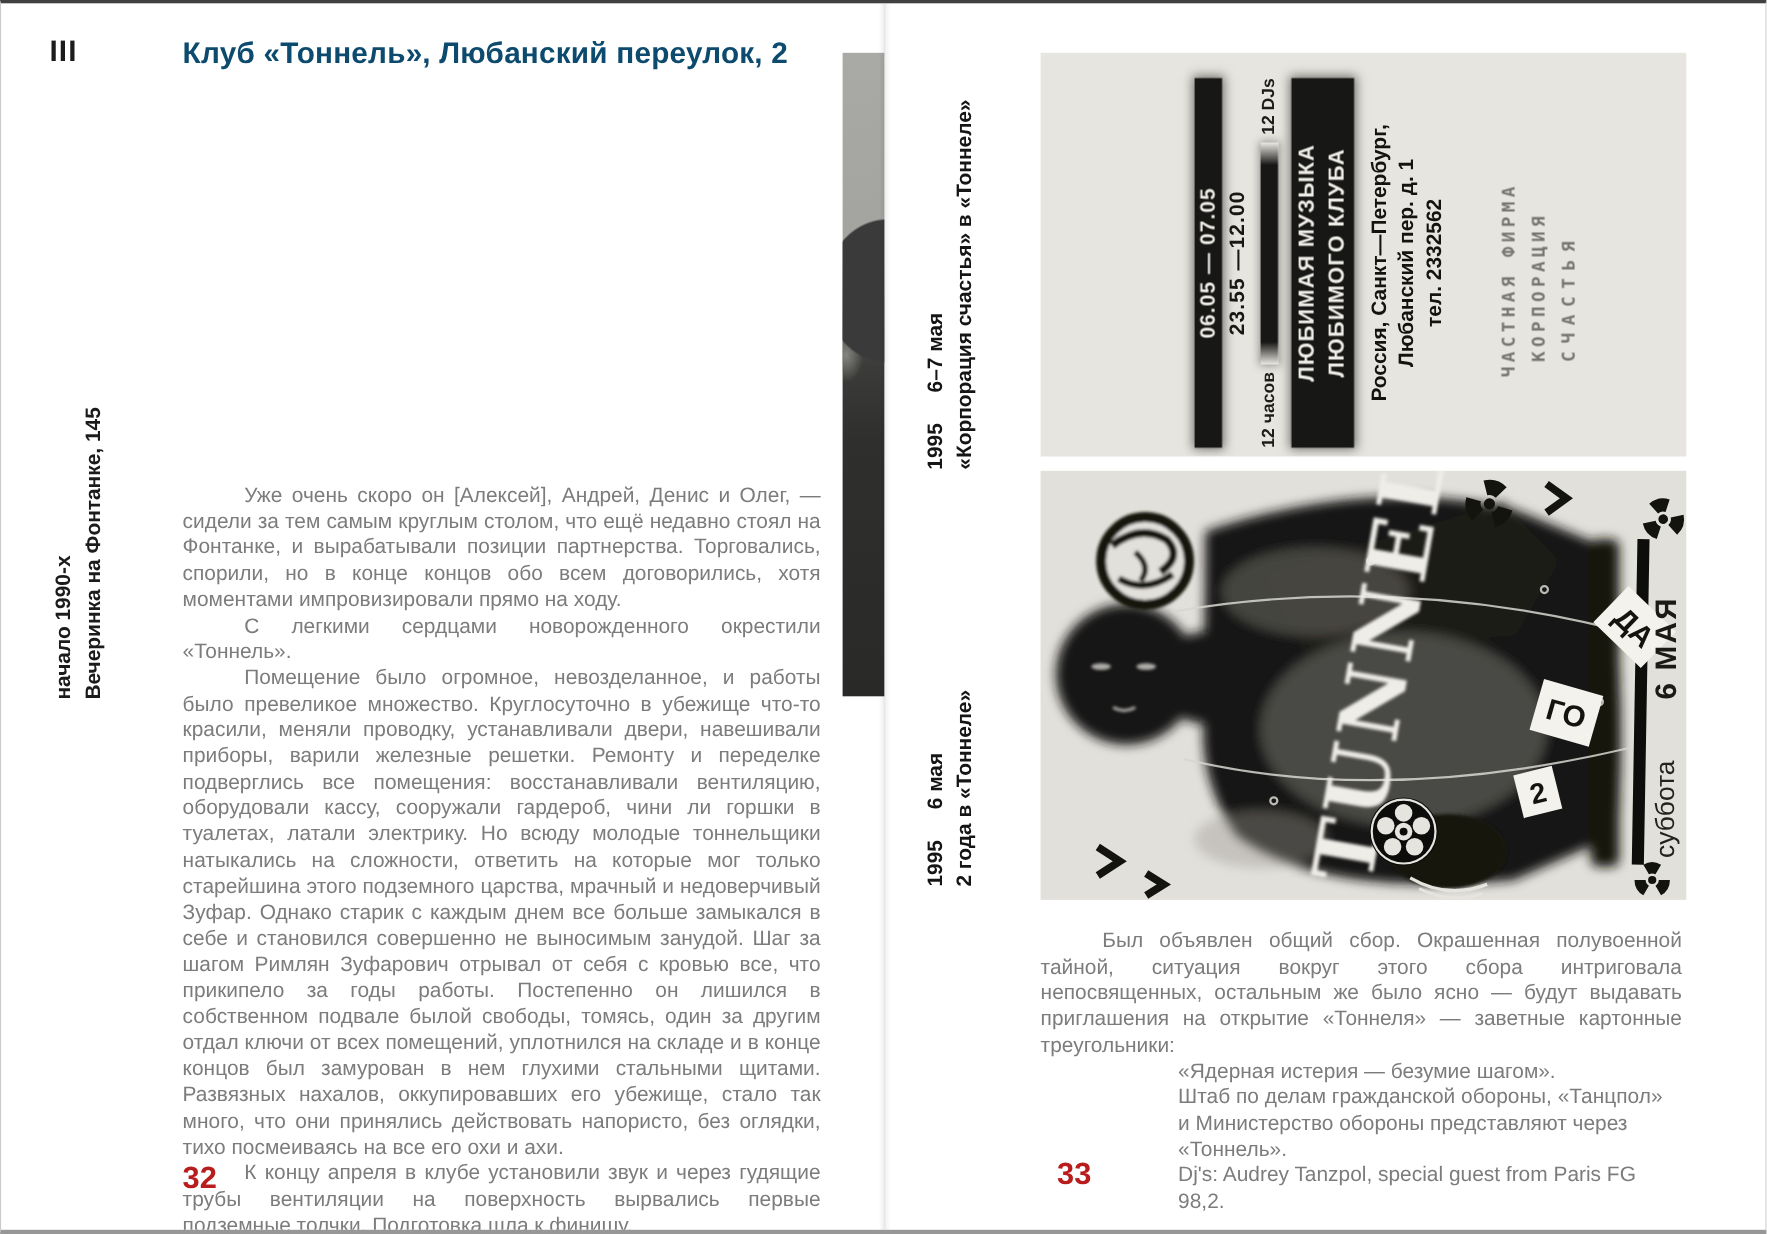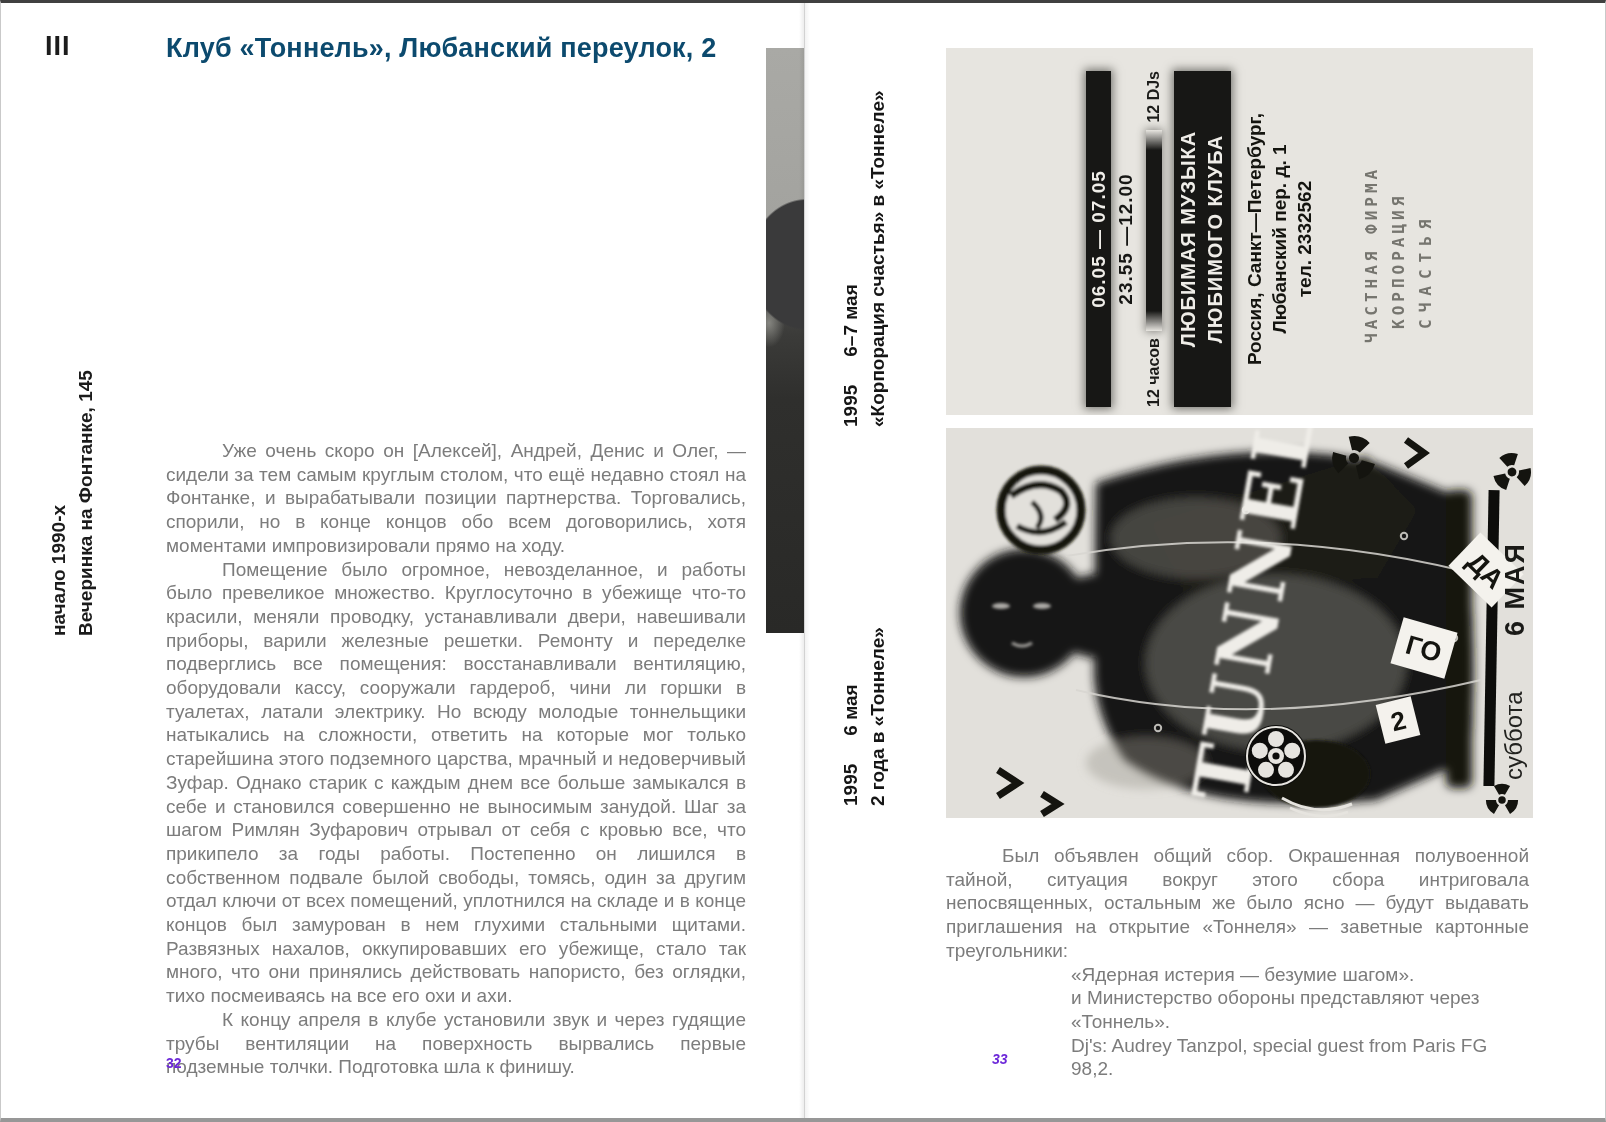--- a/index.html
+++ b/index.html
@@ -15,23 +15,23 @@
   .spine{left:798px; top:0; width:11px; height:100%;
     background:linear-gradient(90deg, rgba(0,0,0,0) 0%, rgba(0,0,0,0.07) 45%, #d2d2d2 50%, rgba(0,0,0,0.05) 55%, rgba(0,0,0,0) 100%);}
   
   .section-number{left:44px; top:28px; font-size:27px; font-weight:bold; color:#1c1c1c; letter-spacing:1px;}
   .chapter-title{left:165px; top:30px; font-size:27px; font-weight:bold; color:#0c4a6e; letter-spacing:0.2px;}
   .vert{transform-origin:0 0; transform:rotate(-90deg); white-space:nowrap;}
   .margin-note{left:44px; top:633px; font-size:19px; font-weight:bold; color:#1b1b1b; line-height:27px;}
   .body-copy{font-size:19px; line-height:23.7px; color:#7c7c7c; text-align:justify;}
   .body-copy p{margin:0; text-indent:56px;}
   .left-body{left:165px; top:436px; width:580px;}
-  .page-num{font-size:14px; font-weight:bold; color:#6d28d9;}
+  .page-num{font-size:28px; font-weight:bold; color:#b91c1c;}
   .pn-left{left:165px; top:1052px;}
-  .pn-right{left:991px; top:1048px;font-style:italic;}
+  .pn-right{left:960px; top:1048px;}
   .photo-strip{left:765px; top:45px; width:38px; height:585px;
     background:
       radial-gradient(58px 66px at 108% 37%, #3a3a3b 97%, rgba(58,58,59,0) 100%),
       radial-gradient(22px 34px at 8% 47%, rgba(146,146,140,0.85), rgba(146,146,140,0) 72%),
       linear-gradient(180deg,#a9a9a5 0%, #a3a39f 29%, #90908c 34%, #50504d 41%, #3b3b39 49%, #2f2f2d 60%, #292927 100%);}
   
   .evt-caption{font-size:19px; font-weight:bold; color:#151515; line-height:27px;}
   .cap1{left:836px; top:424px;}
   .cap2{left:836px; top:803px;}
   .evt-day{margin-left:28px;}
@@ -73,20 +73,21 @@
 
   <h1 class="abs chapter-title" style="margin:0; font-size:27px;">Клуб «Тоннель», Любанский переулок, 2</h1>
 
   <div class="abs vert margin-note">
     <div>начало 1990-х</div>
     <div>Вечеринка на Фонтанке, 145</div>
   </div>
 
   <div class="abs body-copy left-body">
     <p>Уже очень скоро он [Алексей], Андрей, Денис и Олег, — сидели за тем самым круглым столом, что ещё недавно стоял на Фонтанке, и вырабатывали позиции партнерства. Торговались, спорили, но в конце концов обо всем договорились, хотя моментами импровизировали прямо на ходу.</p>
+    <p>С легкими сердцами новорожденного окрестили «Тоннель».</p>
     <p>Помещение было огромное, невозделанное, и работы было превеликое множество. Круглосуточно в убежище что-то красили, меняли проводку, устанавливали двери, навешивали приборы, варили железные решетки. Ремонту и переделке подверглись все помещения: восстанавливали вентиляцию, оборудовали кассу, сооружали гардероб, чини ли горшки в туалетах, латали электрику. Но всюду молодые тоннельщики натыкались на сложности, ответить на которые мог только старейшина этого подземного царства, мрачный и недоверчивый Зуфар. Однако старик с каждым днем все больше замыкался в себе и становился совершенно не выносимым занудой. Шаг за шагом Римлян Зуфарович отрывал от себя с кровью все, что прикипело за годы работы. Постепенно он лишился в собственном подвале былой свободы, томясь, один за другим отдал ключи от всех помещений, уплотнился на складе и в конце концов был замурован в нем глухими стальными щитами. Развязных нахалов, оккупировавших его убежище, стало так много, что они принялись действовать напористо, без оглядки, тихо посмеиваясь на все его охи и ахи.</p>
     <p>К концу апреля в клубе установили звук и через гудящие трубы вентиляции на поверхность вырвались первые подземные толчки. Подготовка шла к финишу.</p>
   </div>
 
   <div class="abs photo-strip"></div>
 
   <div class="abs page-num pn-left">32</div>
 
   <div class="abs spine"></div>
 
@@ -233,20 +234,21 @@
 
       <text transform="translate(578,208) rotate(-90)" font-size="27" font-weight="bold" letter-spacing="2" fill="#1a1a17">6 МАЯ</text>
       <text transform="translate(576,352) rotate(-90)" font-size="24" fill="#22221f">суббота</text>
     </svg>
   </div>
 
   <div class="abs body-copy right-body">
     <p>Был объявлен общий сбор. Окрашенная полувоенной тайной, ситуация вокруг этого сбора интриговала непосвященных, остальным же было ясно — будут выдавать приглашения на открытие «Тоннеля» — заветные картонные треугольники:</p>
     <div class="invitation">
       <div>«Ядерная истерия — безумие шагом».</div>
+      <div>Штаб по делам гражданской обороны, «Танцпол»</div>
       <div>и Министерство обороны представляют через «Тоннель».</div>
       <div>Dj's: Audrey Tanzpol, special guest from Paris FG 98,2.</div>
     </div>
   </div>
 
   <div class="abs page-num pn-right">33</div>
 
 </div>
 
 </body></html>

